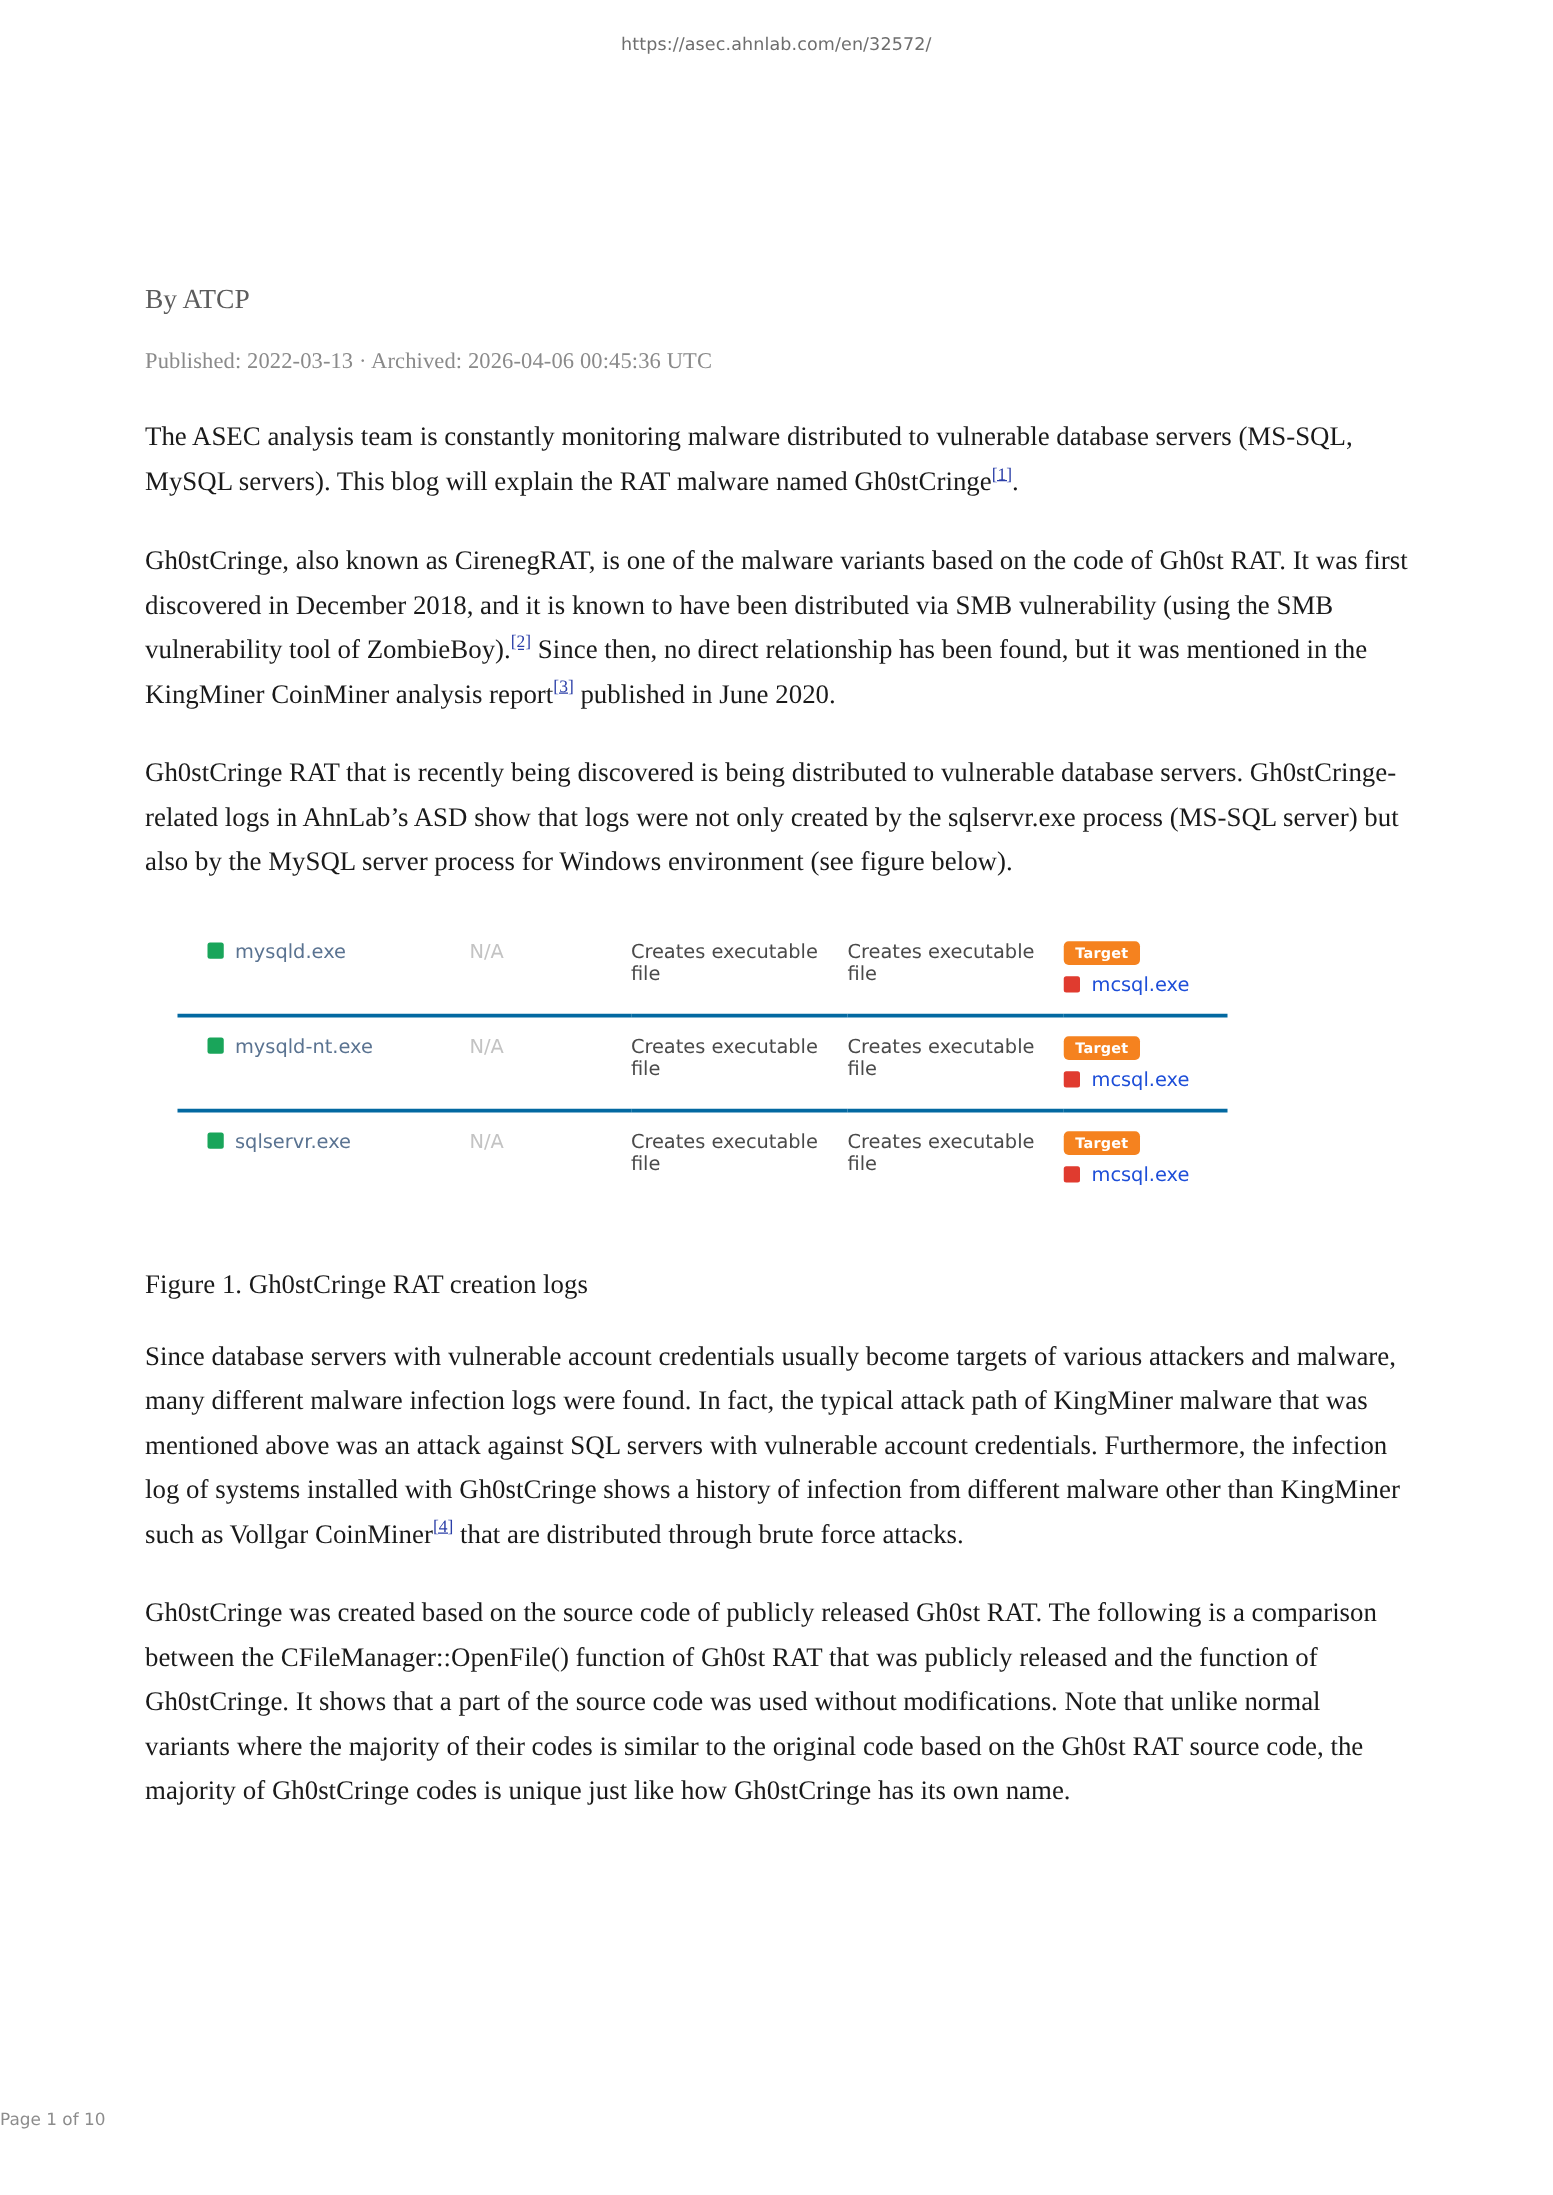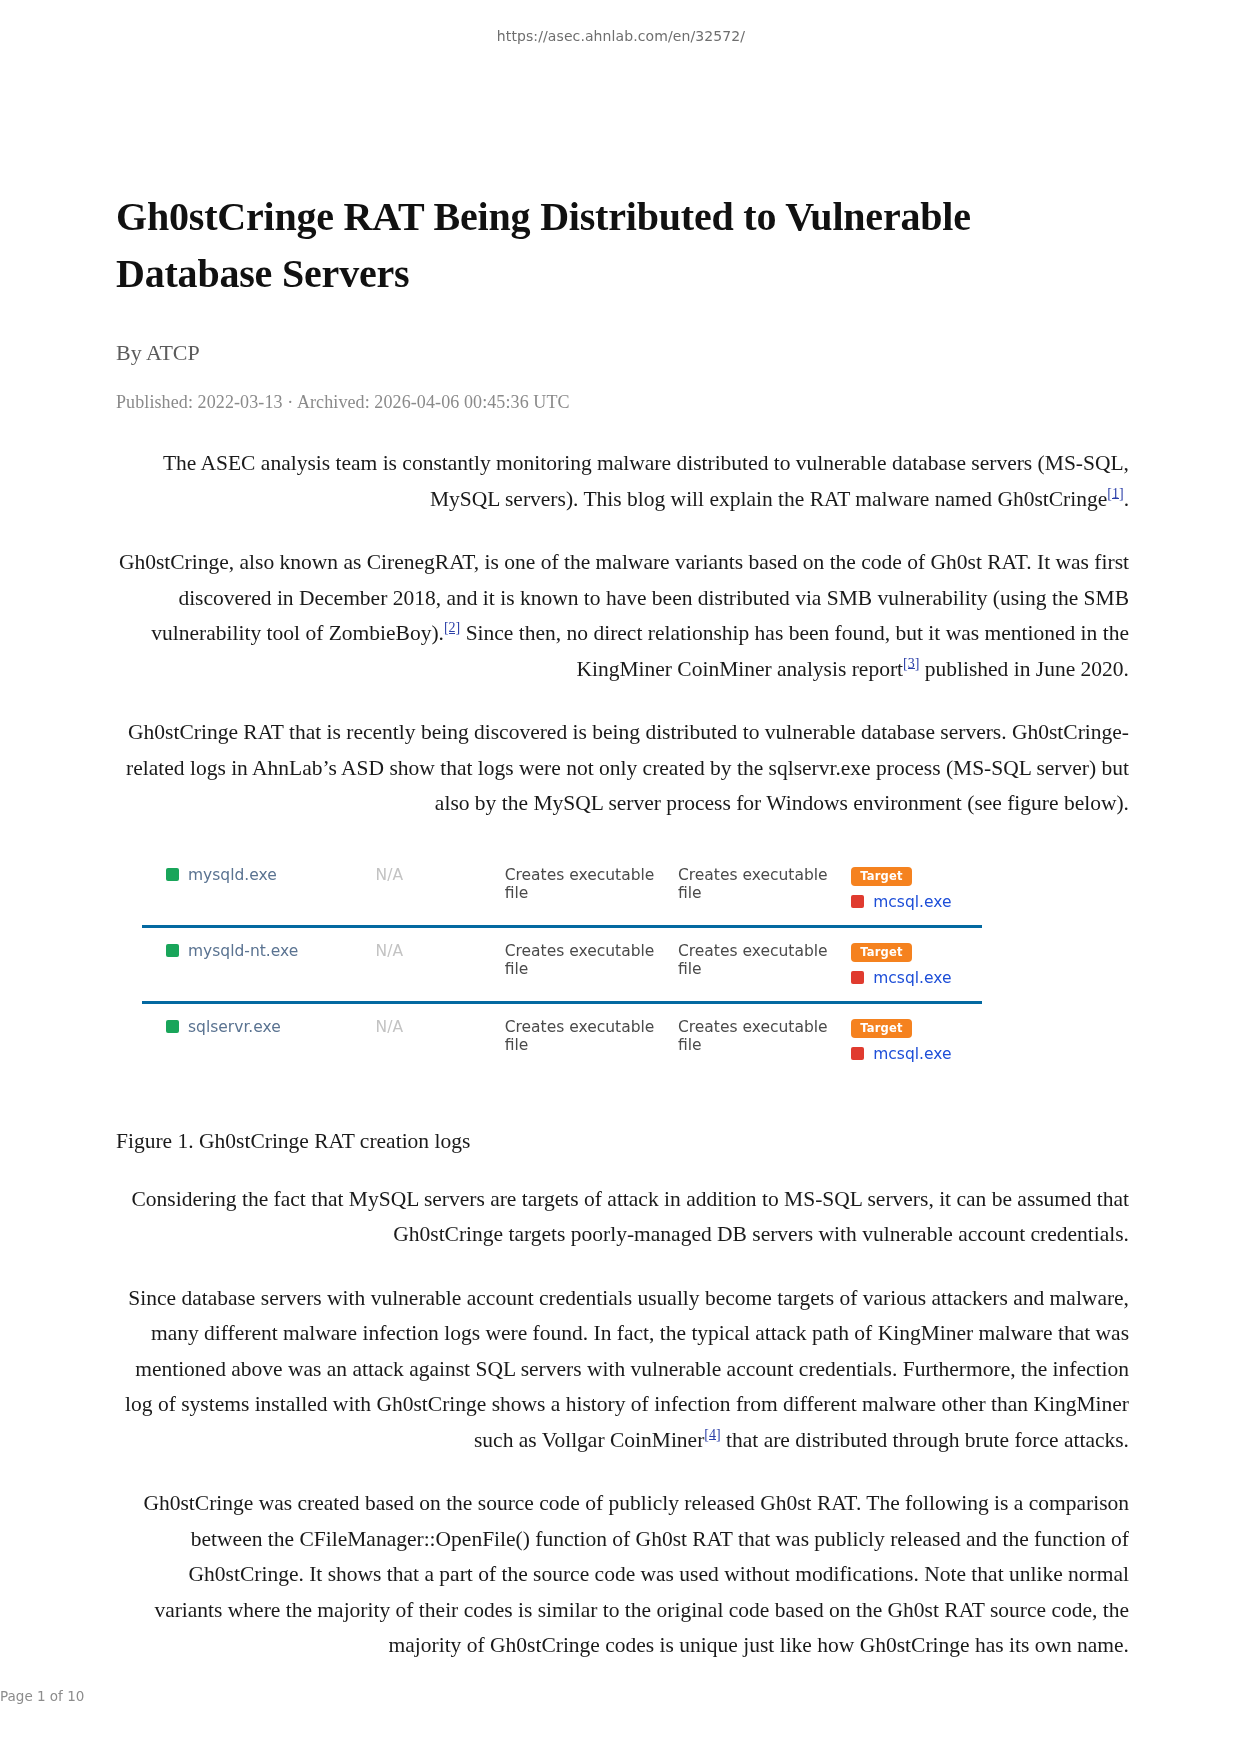--- a/index.html
+++ b/index.html
@@ -70,21 +70,21 @@
     margin-top: 26px;
     letter-spacing: 0.1px;
   }
 
   p.body-para {
     font-family: "Liberation Serif", serif;
     font-size: 21.5px;
     line-height: 35.5px;
     color: #1a1a1a;
     margin: 28px 0 0 0;
-    text-align: right;
+    text-align: left;
   }
   p.body-para.first {
     margin-top: 33px;
   }
 
   sup.fn {
     font-size: 14px;
     vertical-align: super;
     line-height: 0;
     color: #2b3fa8;
@@ -183,21 +183,20 @@
 </style>
 </head>
 <body>
 
 <div class="page">
 
   <div class="archive-url">https://asec.ahnlab.com/en/32572/</div>
 
   <div class="content">
 
-    <h1 class="doc-title">Gh0stCringe RAT Being Distributed to Vulnerable Database Servers</h1>
 
     <div class="byline">By ATCP</div>
 
     <div class="meta-line">Published: 2022-03-13 · Archived: 2026-04-06 00:45:36 UTC</div>
 
     <p class="body-para first"><span>The ASEC analysis team is constantly monitoring malware distributed to vulnerable database servers (MS-SQL, MySQL servers). This blog will explain the RAT malware named Gh0stCringe</span><sup class="fn"><span class="fn-link">[1]</span></sup><span>.</span></p>
 
     <p class="body-para"><span>Gh0stCringe, also known as CirenegRAT, is one of the malware variants based on the code of Gh0st RAT. It was first discovered in December 2018, and it is known to have been distributed via SMB vulnerability (using the SMB vulnerability tool of ZombieBoy).</span><sup class="fn"><span class="fn-link">[2]</span></sup><span> Since then, no direct relationship has been found, but it was mentioned in the KingMiner CoinMiner analysis report</span><sup class="fn"><span class="fn-link">[3]</span></sup><span> published in June 2020.</span></p>
 
     <p class="body-para">Gh0stCringe RAT that is recently being discovered is being distributed to vulnerable database servers. Gh0stCringe-related logs in AhnLab’s ASD show that logs were not only created by the sqlservr.exe process (MS-SQL server) but also by the MySQL server process for Windows environment (see figure below).</p>
@@ -258,21 +257,20 @@
               <span class="badge-target">Target</span>
               <span class="tgt-file"><span class="sq sq-red"></span><span>mcsql.exe</span></span>
             </td>
           </tr>
         </tbody>
       </table>
     </div>
 
     <div class="figure-caption">Figure 1. Gh0stCringe RAT creation logs</div>
 
-    <p class="body-para">Considering the fact that MySQL servers are targets of attack in addition to MS-SQL servers, it can be assumed that Gh0stCringe targets poorly-managed DB servers with vulnerable account credentials.</p>
 
     <p class="body-para"><span>Since database servers with vulnerable account credentials usually become targets of various attackers and malware, many different malware infection logs were found. In fact, the typical attack path of KingMiner malware that was mentioned above was an attack against SQL servers with vulnerable account credentials. Furthermore, the infection log of systems installed with Gh0stCringe shows a history of infection from different malware other than KingMiner such as Vollgar CoinMiner</span><sup class="fn"><span class="fn-link">[4]</span></sup><span> that are distributed through brute force attacks.</span></p>
 
     <p class="body-para">Gh0stCringe was created based on the source code of publicly released Gh0st RAT. The following is a comparison between the CFileManager::OpenFile() function of Gh0st RAT that was publicly released and the function of Gh0stCringe. It shows that a part of the source code was used without modifications. Note that unlike normal variants where the majority of their codes is similar to the original code based on the Gh0st RAT source code, the majority of Gh0stCringe codes is unique just like how Gh0stCringe has its own name.</p>
 
   </div>
 
   <div class="page-footer">Page 1 of 10</div>
 
 </div>

